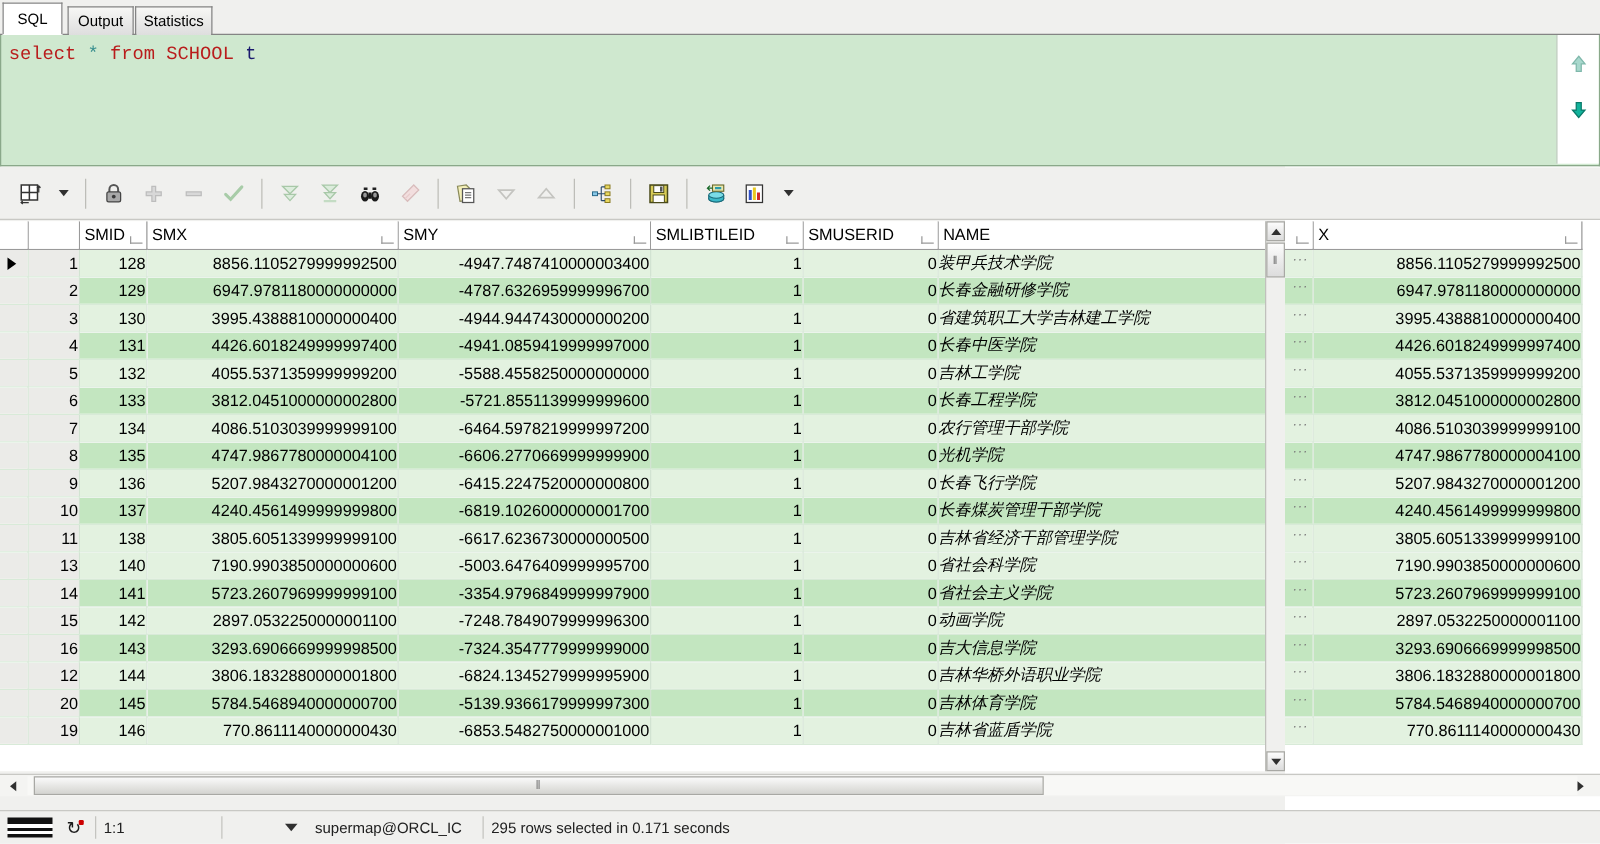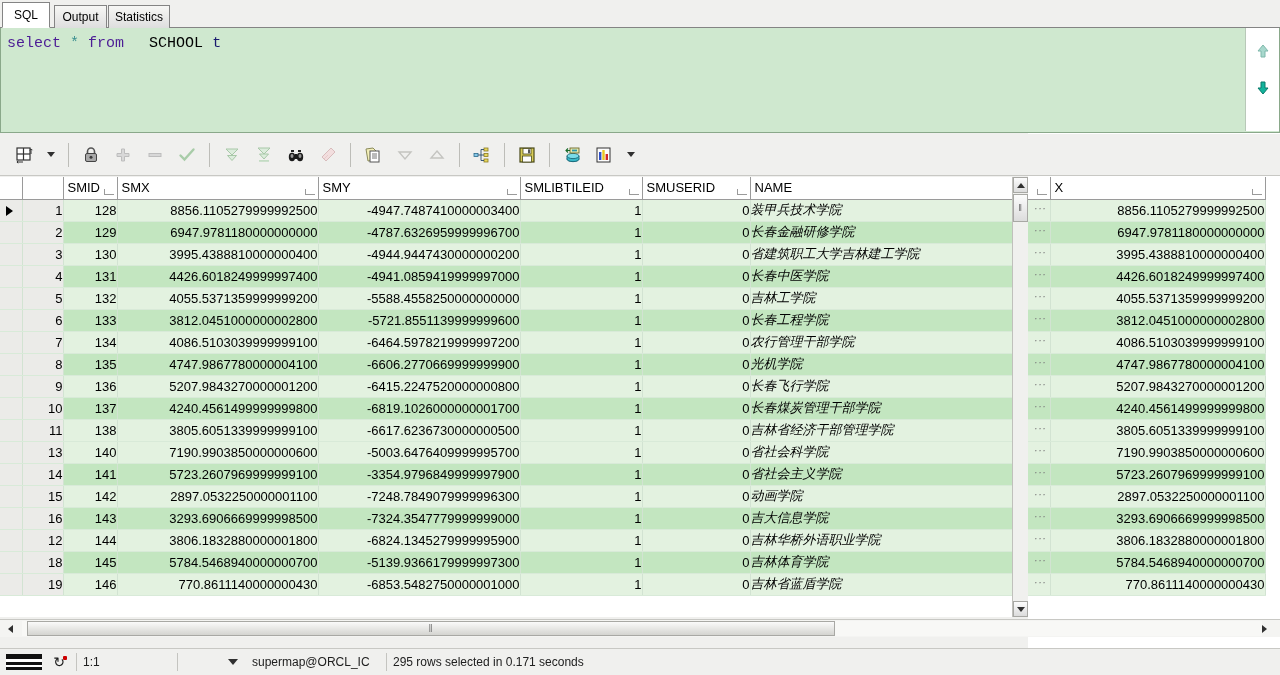--- a/index.html
+++ b/index.html
@@ -53,23 +53,23 @@
     background: #cfe8cf;
     border: 1px solid #8aa88a;
     border-top: none;
   }
   .editor-text {
     position: absolute; left: 6px; top: 7px;
     font-family: "Liberation Mono", monospace;
     font-size: 15px;
     white-space: pre;
   }
-  .kw { color: #4c1d95; }
+  .kw { color: #b91c1c; }
   .star { color: #3a8f8f; }
-  .ident { color: #000000; margin-left: 16px; }
+  .ident { color: #b91c1c; }
   .alias { color: #1a1a6e; }
 
   .ed-scroll {
     position: absolute; right: 0; top: 0;
     width: 34px; height: 103px;
     background: #ffffff;
     border-left: 1px solid #b8c8b8;
     box-sizing: border-box;
   }
   .ed-arrow {
@@ -706,21 +706,21 @@
             <td class="num">144</td>
             <td class="num">3806.1832880000001800</td>
             <td class="num">-6824.1345279999995900</td>
             <td class="num">1</td>
             <td class="num">0</td>
             <td class="txt cn has-ellip">吉林华桥外语职业学院<span class="ellip">···</span></td>
             <td class="num">3806.1832880000001800</td>
           </tr>
           <tr class="even">
             <td class="c-mark"></td>
-            <td class="c-rownum">18</td>
+            <td class="c-rownum">20</td>
             <td class="num">145</td>
             <td class="num">5784.5468940000000700</td>
             <td class="num">-5139.9366179999997300</td>
             <td class="num">1</td>
             <td class="num">0</td>
             <td class="txt cn has-ellip">吉林体育学院<span class="ellip">···</span></td>
             <td class="num">5784.5468940000000700</td>
           </tr>
           <tr class="odd">
             <td class="c-mark"></td>

